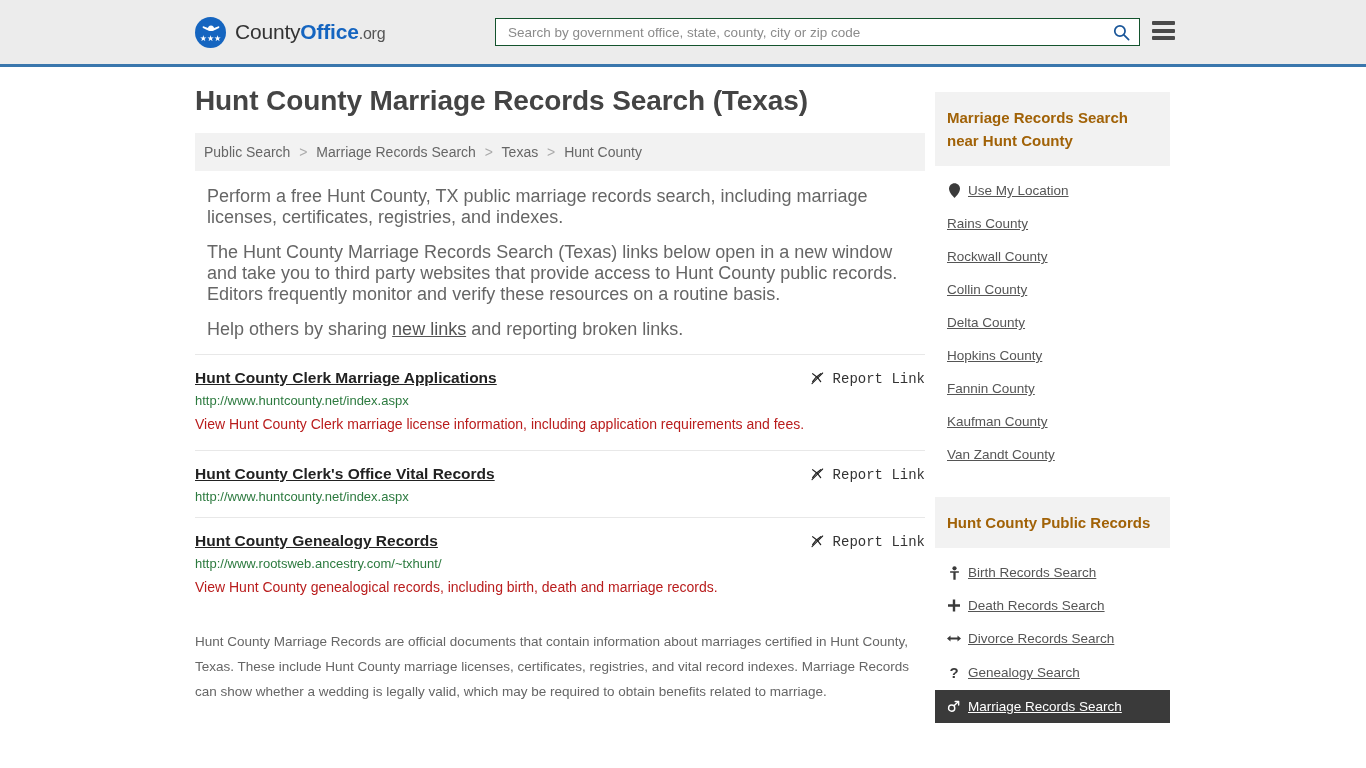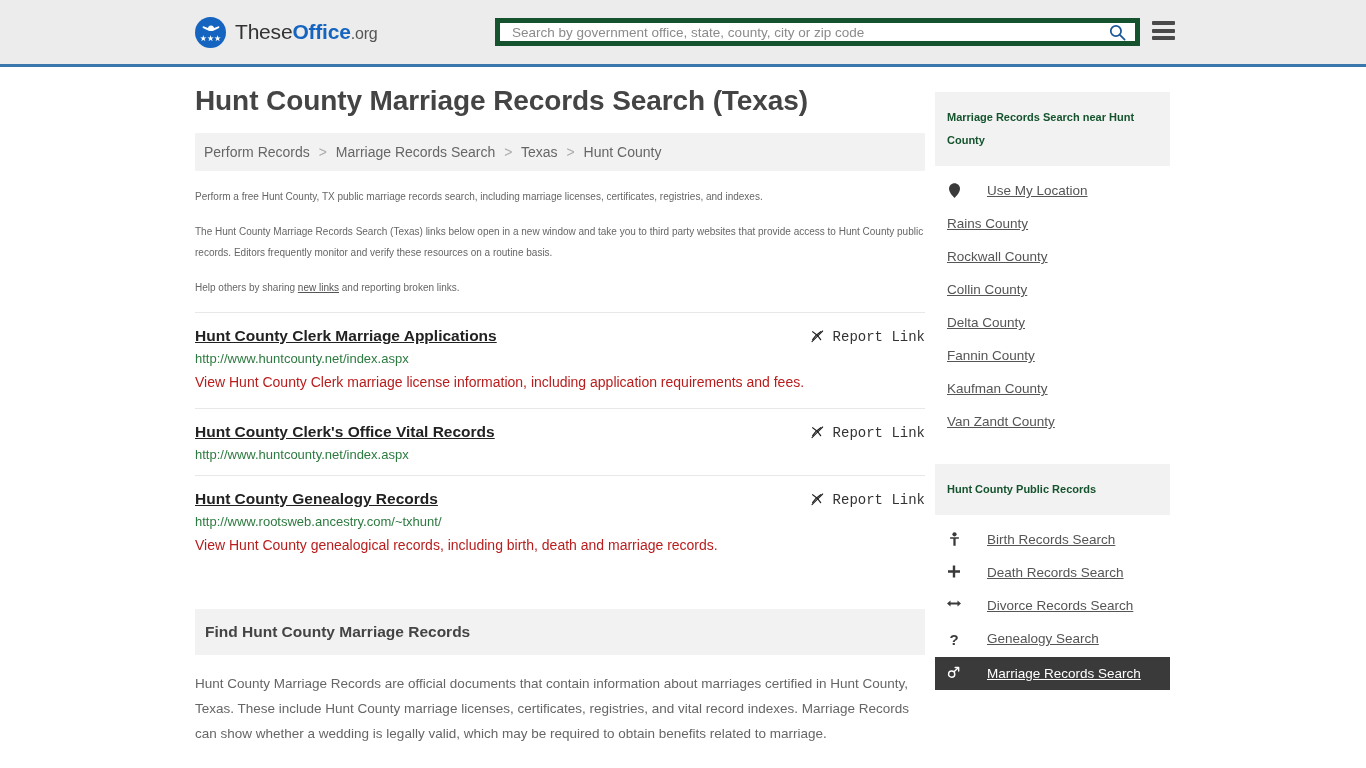--- a/index.html
+++ b/index.html
@@ -64,21 +64,21 @@
 
   .search-area {
     position: absolute;
     left: 495px;
     top: 18px;
     width: 645px;
     height: 28px;
     display: flex;
     align-items: center;
     background: #ffffff;
-    border: 5px solid #14532d;
+    border: 1px solid #14532d;
     padding: 0 6px 0 10px;
   }
   .search-input {
     flex: 1;
     border: none;
     outline: none;
     font-family: "Liberation Sans", sans-serif;
     font-size: 13.5px;
     color: #444;
     background: transparent;
@@ -127,23 +127,23 @@
     background: #f2f2f2;
     padding: 11px 9px;
     font-size: 14px;
     color: #666;
     margin-bottom: 15px;
   }
   .breadcrumb a { color: #666; text-decoration: none; }
   .breadcrumb .sep { color: #aaa; margin: 0 5px; }
 
   p.intro {
-    margin: 0 0 14px 0;
+    margin: 0 0 14px 12px;
     line-height: 21px;
-    font-size: 10px;
+    font-size: 18px;
     color: #666666;
   }
   p.intro a { color: #555; text-decoration: underline; }
 
   
   .result {
     padding: 14px 0 13px 0;
     border-top: 1px solid #e8e8e8;
     position: relative;
   }
@@ -201,30 +201,30 @@
     margin: 16px 0 0 0;
     font-size: 13.5px;
     line-height: 25px;
     color: #666666;
   }
 
   
   .side-card-head {
     background: #f2f2f2;
     padding: 14px 12px;
-    font-size: 11px;
+    font-size: 15px;
     font-weight: bold;
-    color: #14532d;
+    color: #a16207;
     line-height: 23px;
   }
   .side-links { padding: 8px 0 6px 0; }
   .side-link {
     display: flex;
-    align-items: flex-start;
-    gap: 26px;
+    align-items: center;
+    gap: 7px;
     padding: 9px 12px;
     font-size: 13.5px;
     color: #555555;
     cursor: pointer;
   }
   .side-link .lbl { text-decoration: underline; }
   .side-link.plain { padding-left: 12px; }
   .side-link.active {
     background: #3a3a3a;
     color: #ffffff;
@@ -247,21 +247,21 @@
 
 <div class="site-header">
   <a class="logo-wrap">
     <span class="logo-mark">
       <svg class="eagle" viewBox="0 0 42 20">
         <path d="M21 3 C17 3 15 6 15 8 L7 5 C5 4 3 6 5 8 L13 12 C15 13 17 14 21 14 C25 14 27 13 29 12 L37 8 C39 6 37 4 35 5 L27 8 C27 6 25 3 21 3 Z" fill="#ffffff"></path>
         <circle cx="21" cy="6" r="2.2" fill="#ffffff"></circle>
       </svg>
       <span class="stars">★★★</span>
     </span>
-    <span class="logo-text"><span>These</span><span class="b">Office</span><span class="tld">.org</span></span>
+    <span class="logo-text"><span>County</span><span class="b">Office</span><span class="tld">.org</span></span>
   </a>
 
   <div class="search-area">
     <input class="search-input" type="text" placeholder="Search by government office, state, county, city or zip code" style="">
     <button class="search-btn">
       <svg width="19" height="19" viewBox="0 0 24 24">
         <circle cx="10" cy="10" r="6.5" fill="none" stroke="#1a5699" stroke-width="2.2"></circle>
         <line x1="15" y1="15" x2="21" y2="21" stroke="#1a5699" stroke-width="2.2" stroke-linecap="round"></line>
       </svg>
     </button>
@@ -273,21 +273,21 @@
     <span></span>
   </div>
 </div>
 
 <div class="page">
 
   <div class="main-col">
     <h1 class="page-title">Hunt County Marriage Records Search (Texas)</h1>
 
     <div class="breadcrumb">
-      <a>Perform Records</a>
+      <a>Public Search</a>
       <span class="sep">&gt;</span>
       <a>Marriage Records Search</a>
       <span class="sep">&gt;</span>
       <a>Texas</a>
       <span class="sep">&gt;</span>
       <a>Hunt County</a>
     </div>
 
     <p class="intro">Perform a free Hunt County, TX public marriage records search, including marriage licenses, certificates, registries, and indexes.</p>
     <p class="intro">The Hunt County Marriage Records Search (Texas) links below open in a new window and take you to third party websites that provide access to Hunt County public records. Editors frequently monitor and verify these resources on a routine basis.</p>
@@ -333,23 +333,20 @@
             <path d="M16 4 C11 7 7 11 4 16" stroke="#222" stroke-width="1.8" fill="none" stroke-linecap="round"></path>
             <path d="M3 19 L19 3" stroke="#222" stroke-width="1.6" stroke-linecap="round"></path>
           </svg>
           <span>Report Link</span>
         </div>
       </div>
       <a class="result-url">http://www.rootsweb.ancestry.com/~txhunt/</a>
       <p class="result-desc">View Hunt County genealogical records, including birth, death and marriage records.</p>
     </div>
 
-    <div class="find-box">
-      <h2>Find Hunt County Marriage Records</h2>
-    </div>
     <p class="find-text">Hunt County Marriage Records are official documents that contain information about marriages certified in Hunt County, Texas. These include Hunt County marriage licenses, certificates, registries, and vital record indexes. Marriage Records can show whether a wedding is legally valid, which may be required to obtain benefits related to marriage.</p>
   </div>
 
   <div class="side-col">
 
     <div class="side-card-head">Marriage Records Search near Hunt County</div>
     <div class="side-links">
 
       <div class="side-link">
         <span class="side-icon">
@@ -364,20 +361,23 @@
           <span class="lbl">Rains County</span>
         </div>
       <div class="side-link plain">
           <span class="lbl">Rockwall County</span>
         </div>
       <div class="side-link plain">
           <span class="lbl">Collin County</span>
         </div>
       <div class="side-link plain">
           <span class="lbl">Delta County</span>
+        </div>
+      <div class="side-link plain">
+          <span class="lbl">Hopkins County</span>
         </div>
       <div class="side-link plain">
           <span class="lbl">Fannin County</span>
         </div>
       <div class="side-link plain">
           <span class="lbl">Kaufman County</span>
         </div>
       <div class="side-link plain">
           <span class="lbl">Van Zandt County</span>
         </div>

